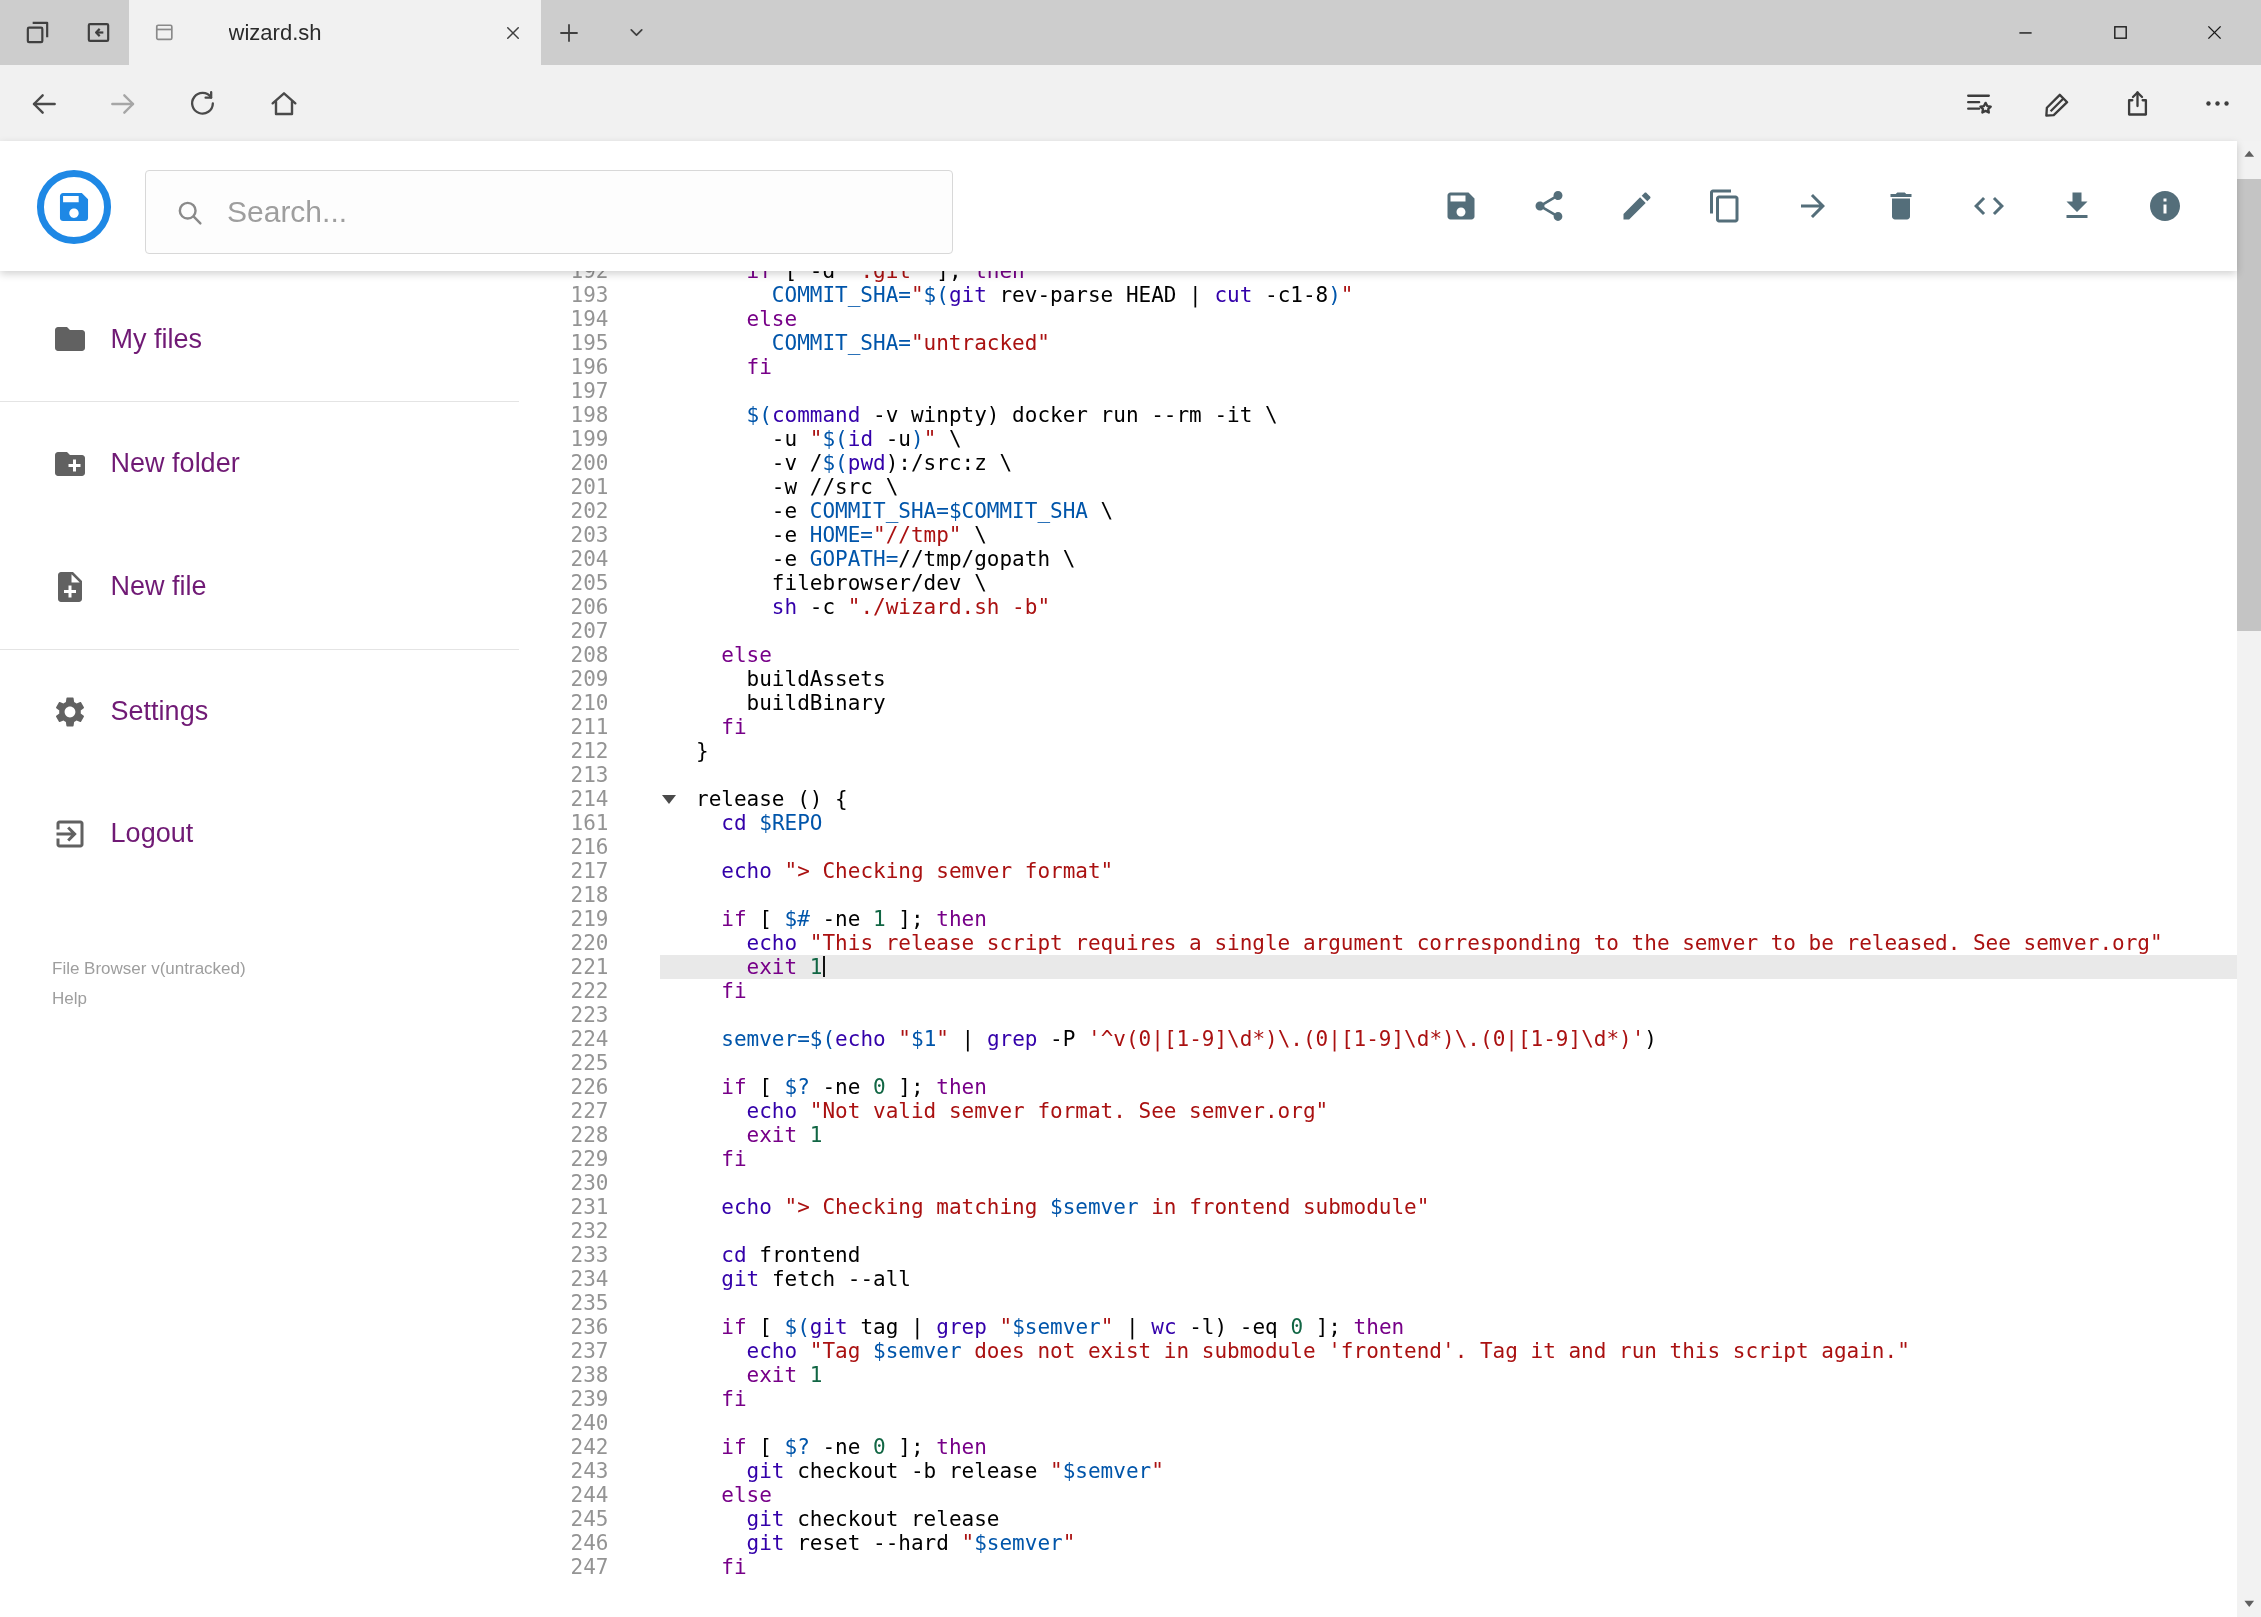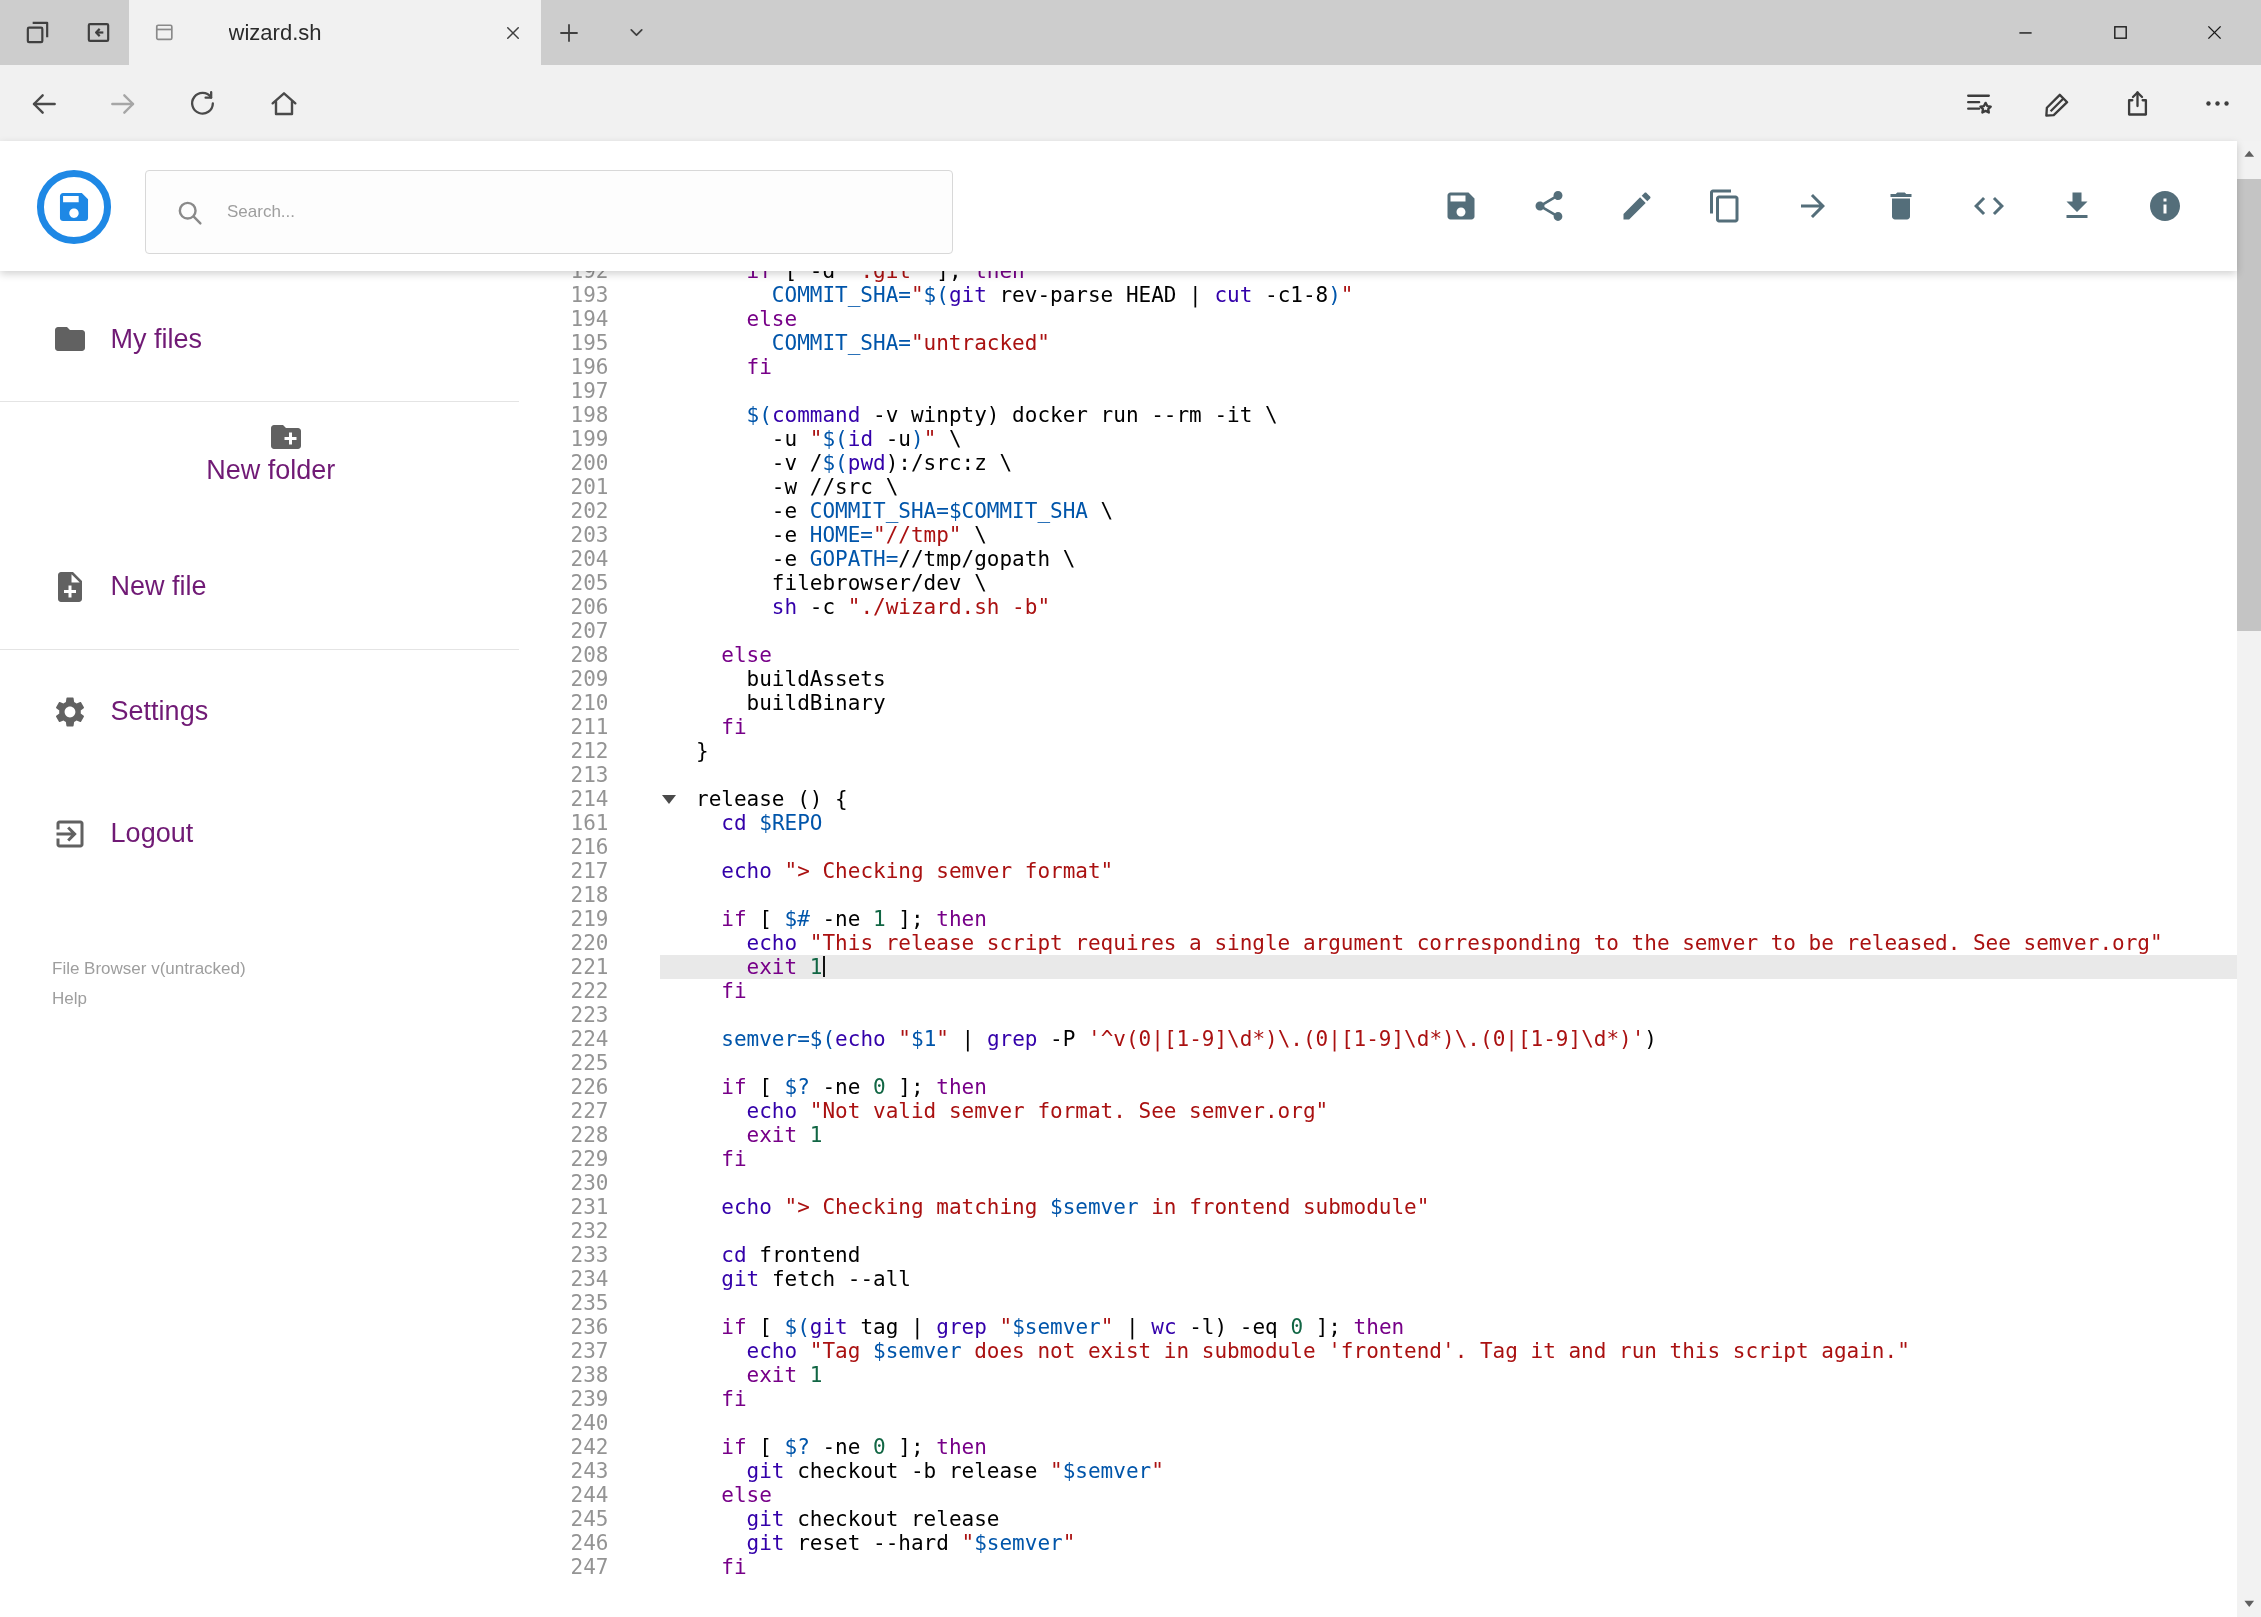--- a/index.html
+++ b/index.html
@@ -29,21 +29,21 @@
   .addr-spacer{flex:1;}
 
   
   .appheader{position:absolute;left:0;top:141px;width:2237px;height:130px;background:#fff;
              box-shadow:0 3.2px 8px rgba(0,0,0,0.18);z-index:20;}
   .searchbox{position:absolute;left:145px;top:29px;width:808px;height:84px;background:#fdfdfd;
              border:0.8px solid #d8d8d8;border-radius:4px;box-sizing:border-box;
              display:flex;align-items:center;}
   .searchbox .mag{margin-left:29px;color:#8a8a8a;}
   .searchbox input{border:none;background:transparent;outline:none;margin-left:21px;
-                   font-family:"Liberation Sans",sans-serif;font-size:17px;color:#444;width:662px;}
+                   font-family:"Liberation Sans",sans-serif;font-size:30px;color:#444;width:662px;}
   .searchbox input::placeholder{color:#9e9e9e;}
   .fb-toolbar{position:absolute;right:54px;top:0;height:130px;display:flex;align-items:center;gap:52px;color:#546e7a;}
   .fb-toolbar .tbi{width:36px;height:36px;cursor:pointer;}
 
   
   .sidebar{position:absolute;left:0;top:271px;width:519px;height:1346px;background:#fff;}
   .sb-item{position:absolute;left:0;width:519px;height:73px;display:flex;align-items:center;cursor:pointer;}
   .sb-item .sb-ico{margin-left:52px;color:#616161;}
   .sb-item .sb-label{margin-left:22.6px;font-size:27px;color:#701a75;}
   .sb-div{position:absolute;left:0;width:519px;height:0;border-top:0.8px solid #e4e4e4;}
@@ -252,21 +252,21 @@
   </div>
 
   <div class="sidebar">
     <div class="sb-item" style="top:31.5px;">
       <svg class="sb-ico" width="36" height="36" viewBox="0 0 24 24" fill="currentColor">
           <path d="M10 4H4c-1.1 0-1.99.9-1.99 2L2 18c0 1.1.9 2 2 2h16c1.1 0 2-.9 2-2V8c0-1.1-.9-2-2-2h-8l-2-2z"></path>
         </svg>
       <span class="sb-label">My files</span>
     </div>
     <div class="sb-div" style="top:130px;"></div>
-    <div class="sb-item" style="top:148px;flex-direction:column;">
+    <div class="sb-item" style="top:156px;">
       <svg class="sb-ico" width="36" height="36" viewBox="0 0 24 24" fill="currentColor">
           <path d="M20 6h-8l-2-2H4c-1.1 0-1.99.9-1.99 2L2 18c0 1.1.9 2 2 2h16c1.1 0 2-.9 2-2V8c0-1.1-.9-2-2-2zm-1 8h-3v3h-2v-3h-3v-2h3V9h2v3h3v2z"></path>
         </svg>
       <span class="sb-label">New folder</span>
     </div>
     <div class="sb-item" style="top:279px;">
       <svg class="sb-ico" width="36" height="36" viewBox="0 0 24 24" fill="currentColor">
           <path d="M14 2H6c-1.1 0-1.99.9-1.99 2L4 20c0 1.1.89 2 1.99 2H18c1.1 0 2-.9 2-2V8l-6-6zm2 14h-3v3h-2v-3H8v-2h3v-3h2v3h3v2zm-3-7V3.5L18.5 9H13z"></path>
         </svg>
       <span class="sb-label">New file</span>

